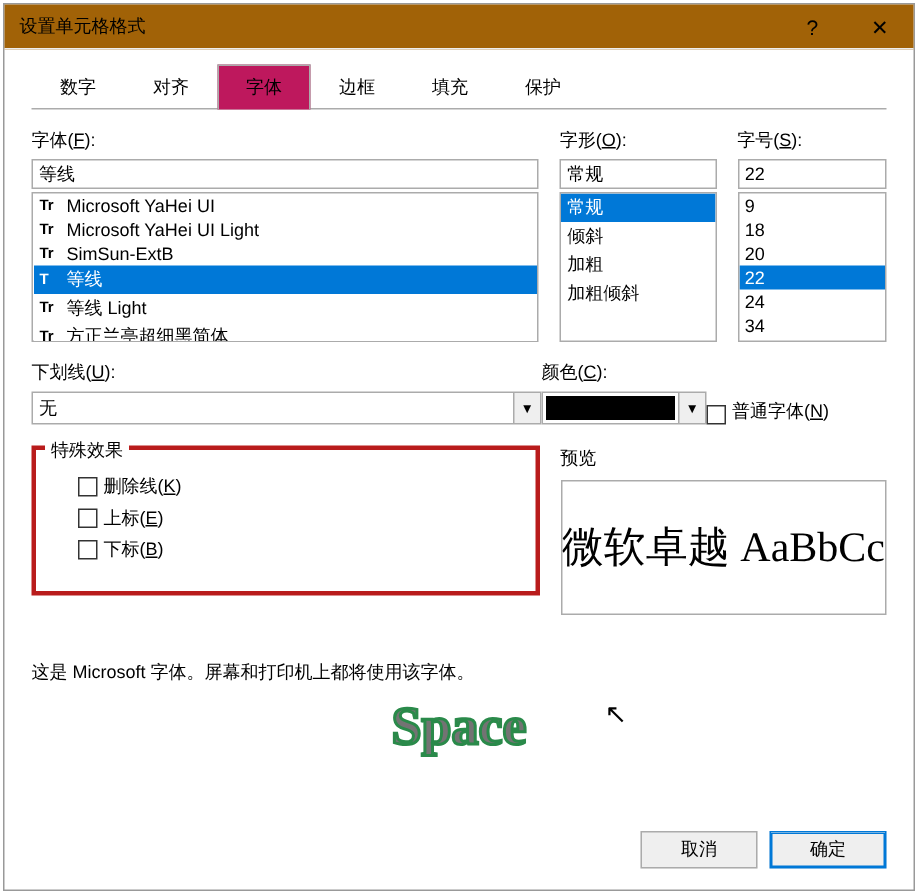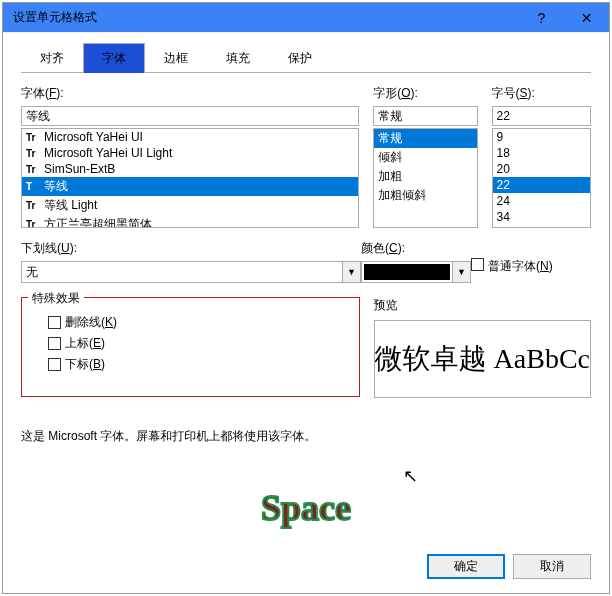--- a/index.html
+++ b/index.html
@@ -1,23 +1,23 @@
 <!DOCTYPE html>
 <html><head>
 <meta charset="utf-8">
 <style>
 * { box-sizing: border-box; margin: 0; padding: 0; font-family: "Microsoft YaHei", "Segoe UI", sans-serif; font-size: 12px; }
 body { background: #fff; width: 612px; height: 596px; position: relative; }
 .dialog { width: 608px; height: 592px; border: 1px solid #999; background: #fff; position: absolute; top: 2px; left: 2px; }
-.titlebar { height: 30px; display: flex; align-items: center; padding: 0 0 0 10px; background: #3b82f6; border-bottom: 1px solid #eee; }
+.titlebar { height: 30px; display: flex; align-items: center; padding: 0 0 0 10px; background: #a16207; border-bottom: 1px solid #eee; }
 .titlebar-title { flex: 1; }
 .titlebar-btn { width: 45px; height: 30px; display: flex; align-items: center; justify-content: center; font-size: 14px; }
 .tabs { display: flex; padding: 10px 18px 0 18px; gap: 0; position: relative; }
 .tab { padding: 6px 18px; border: 1px solid transparent; border-bottom: none; cursor: default; }
-.tab.active { border-color: #ababab; background: #1d4ed8; position: relative; z-index: 2; }
+.tab.active { border-color: #ababab; background: #be185d; position: relative; z-index: 2; }
 .tab-line { position: absolute; left: 18px; right: 18px; bottom: 0; height: 1px; background: #ababab; z-index: 1; }
 .content { padding: 12px 18px; }
 .row { display: flex; gap: 14px; }
 .col-font { width: 340px; }
 .col-style { width: 105px; }
 .col-size { width: 100px; }
 .label { margin-bottom: 4px; display: block; }
 .textbox { width: 100%; height: 20px; border: 1px solid #ababab; padding: 0 4px; background: #fff; }
 .listbox { width: 100%; border: 1px solid #ababab; overflow-y: scroll; background: #fff; margin-top: 2px; }
 .listbox.h100 { height: 100px; }
@@ -25,50 +25,51 @@
 .list-item { padding: 1px 4px; display: flex; align-items: center; gap: 4px; cursor: default; white-space: nowrap; }
 .list-item.selected { background: #0078d7; color: #fff; }
 .tt-icon { font-size: 10px; font-weight: bold; width: 14px; display: inline-block; }
 .row2 { display: flex; margin-top: 12px; }
 .col-underline { width: 340px; }
 .col-color { width: 110px; }
 .combo { width: 100%; height: 22px; border: 1px solid #ababab; display: flex; align-items: center; background: #fff; }
 .combo-val { flex: 1; padding: 0 4px; overflow: hidden; }
 .combo-btn { width: 18px; height: 100%; border-left: 1px solid #ababab; background: #efefef; display: flex; align-items: center; justify-content: center; font-size: 9px; }
 .color-swatch { flex: 1; margin: 2px; background: #000; height: 16px; }
-.checkbox-row { display: flex; align-items: center; gap: 4px; margin: 4px 16px; }
+.checkbox-row { display: flex; align-items: center; gap: 4px; margin: 4px 0; }
 .checkbox-box { width: 13px; height: 13px; border: 1px solid #333; background: #fff; }
-.groupbox { border: 1px solid #b91c1c; margin-top: 14px; position: relative; padding: 12px 10px 10px 10px; }
+.groupbox { border: 3px solid #b91c1c; margin-top: 14px; position: relative; padding: 12px 10px 10px 28px; }
 .groupbox-title { position: absolute; top: -8px; left: 6px; background: #fff; padding: 0 4px; }
 .effects-box { width: 340px; height: 100px; }
 .preview-col { flex: 1; margin-top: 14px; }
 .preview-label { margin-bottom: 6px; display: block; }
-.preview-box { border: 1px solid #ababab; height: 78px; display: flex; align-items: center; justify-content: flex-start; overflow: hidden; }
+.preview-box { border: 1px solid #ababab; height: 90px; display: flex; align-items: center; justify-content: flex-start; overflow: hidden; }
 .preview-text { font-size: 28px; font-family: serif; white-space: nowrap; }
 .desc { margin-top: 30px; }
-.watermark { position: absolute; left: 258px; top: 484px; font-size: 36px; font-weight: bold; color: #7f1d1d; -webkit-text-stroke: 2px #2a8a4a; font-family: Georgia, serif; pointer-events: none; }
+.watermark { position: absolute; left: 258px; top: 460px; font-size: 36px; font-weight: bold; color: #737373; -webkit-text-stroke: 2px #2a8a4a; font-family: Georgia, serif; pointer-events: none; }
 .cursor { position: absolute; left: 400px; top: 462px; font-size: 18px; pointer-events: none; }
 .button-bar { position: absolute; bottom: 14px; right: 18px; display: flex; gap: 8px; }
 .btn { width: 78px; height: 25px; border: 1px solid #ababab; background: #efefef; display: flex; align-items: center; justify-content: center; }
 .btn.primary { border: 1px solid #0078d7; box-shadow: inset 0 0 0 1px #0078d7; }
-.normal-font-cb { display: flex; align-items: flex-start; gap: 4px; margin-top: 18px; }
+.normal-font-cb { display: flex; align-items: flex-end; gap: 4px; margin-top: 18px; }
 u { text-decoration: underline; }
 </style>
 </head>
 <body>
 
 <div class="dialog">
   <div class="titlebar">
     <span class="titlebar-title">设置单元格格式</span>
     <div class="titlebar-btn">?</div>
     <div class="titlebar-btn">✕</div>
   </div>
 
   <div class="tabs">
     <div class="tab-line"></div>
+  <div class="tab">数字</div>
       <div class="tab">对齐</div>
       <div class="tab active">字体</div>
       <div class="tab">边框</div>
       <div class="tab">填充</div>
       <div class="tab">保护</div>
     </div>
 
   <div class="content">
     <div class="row">
       <div class="col-font">
@@ -170,16 +171,16 @@
       </div>
     </div>
 
     <div class="desc">这是 Microsoft 字体。屏幕和打印机上都将使用该字体。</div>
   </div>
 
   <div class="watermark">Space</div>
   <div class="cursor">↖</div>
 
   <div class="button-bar">
+    <div class="btn">取消</div>
     <div class="btn primary">确定</div>
-    <div class="btn">取消</div>
   </div>
 </div>
 
 </body></html>

